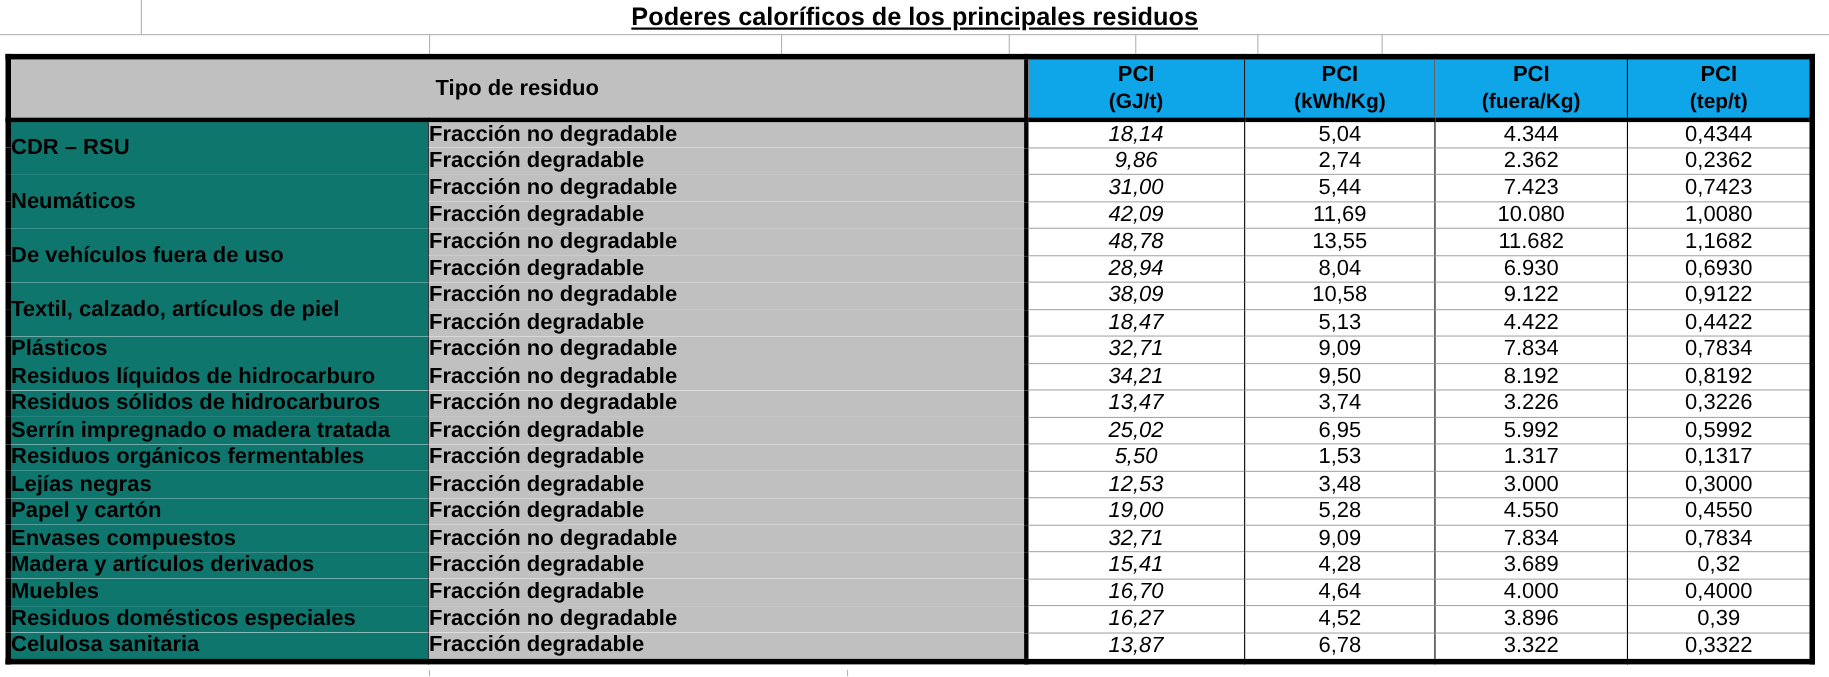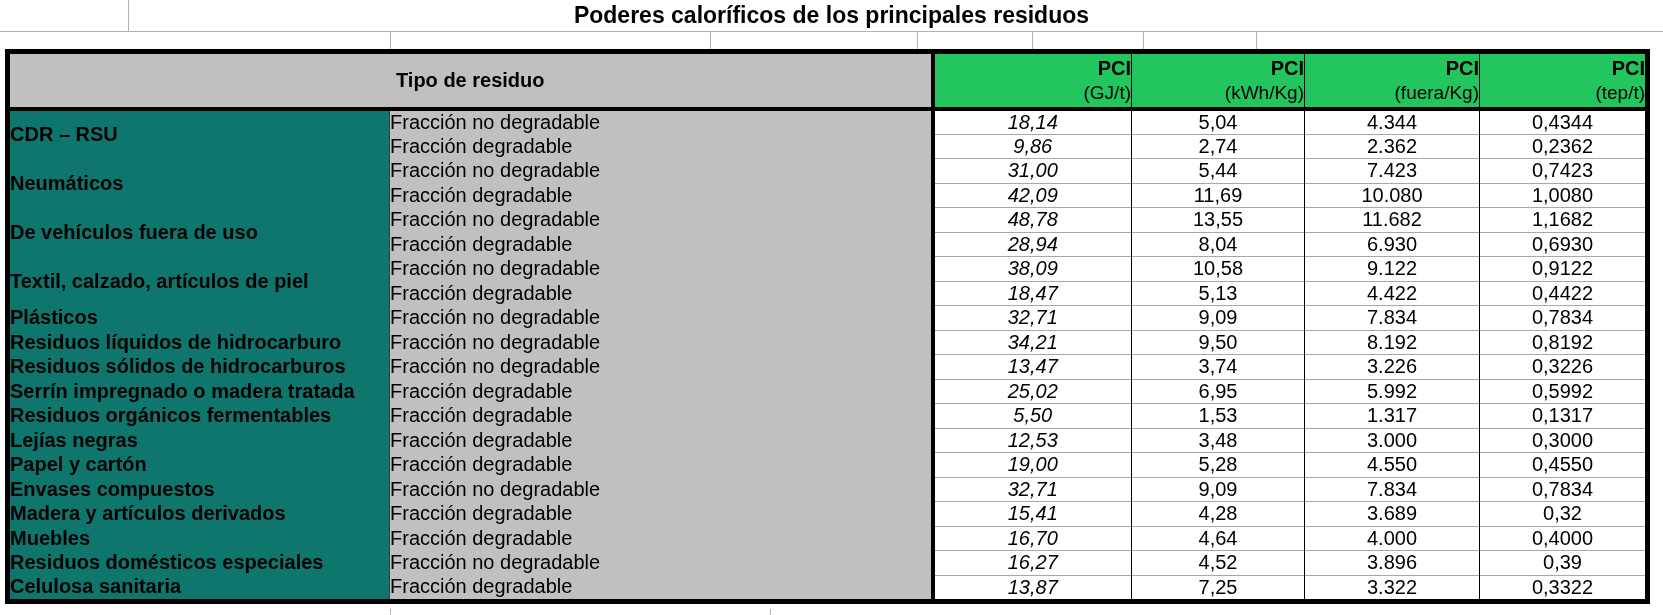--- a/index.html
+++ b/index.html
@@ -16,20 +16,21 @@
   #title-row {
     position: absolute;
     left: 0; top: 0;
     width: 1663px; height: 31px;
     line-height: 31px;
     text-align: center;
     font-size: 23px;
     font-weight: bold;
     color: #000;
     white-space: nowrap;
+    text-decoration: underline;
   }
 
   
   .gridline { position: absolute; background: #b3b3b3; }
   .gl-h { height: 1px; }
   .gl-v { width: 1px; }
 
   
   #residues-table {
     position: absolute;
@@ -52,42 +53,42 @@
   th.tipo-header {
     background: #c0c0c0;
     font-size: 20px;
     font-weight: bold;
     text-align: center;
     vertical-align: middle;
     border-right: 4px solid #000;
     border-bottom: 4px solid #000;
   }
   th.pci-header {
-    background: #22c55e;
+    background: #0ea5e9;
     font-weight: normal;
-    text-align: right;
+    text-align: center;
     vertical-align: middle;
     border-left: 1px solid #000;
     border-bottom: 4px solid #000;
   }
   th.pci-header .pci-name { font-size: 20px; font-weight: bold; line-height: 25px; }
-  th.pci-header .pci-unit { font-size: 19px; font-weight: normal; line-height: 24px; }
+  th.pci-header .pci-unit { font-size: 19px; font-weight: bold; line-height: 24px; }
 
   td.group-cell {
     background: #0f766e;
     font-size: 20px;
     font-weight: bold;
     text-align: left;
     vertical-align: middle;
     padding-left: 4px;
   }
   td.fraction-cell {
     background: #c0c0c0;
     font-size: 20px;
-    font-weight: normal;
+    font-weight: bold;
     text-align: left;
     vertical-align: middle;
     padding-left: 5px;
     border-left: 1px solid #3a3a3a;
   }
   td.value-cell {
     background: #ffffff;
     font-size: 20px;
     font-weight: normal;
     text-align: center;
@@ -291,20 +292,20 @@
           <td class="fraction-cell">Fracción no degradable</td>
           <td class="value-cell first-value">16,27</td>
           <td class="value-cell">4,52</td>
           <td class="value-cell">3.896</td>
           <td class="value-cell">0,39</td>
         </tr>
         <tr>
           <td class="group-cell">Celulosa sanitaria</td>
           <td class="fraction-cell">Fracción degradable</td>
           <td class="value-cell first-value">13,87</td>
-          <td class="value-cell">7,25</td>
+          <td class="value-cell">6,78</td>
           <td class="value-cell">3.322</td>
           <td class="value-cell">0,3322</td>
         </tr>
       </tbody>
   </table>
 
 </div>
 
 </body></html>

